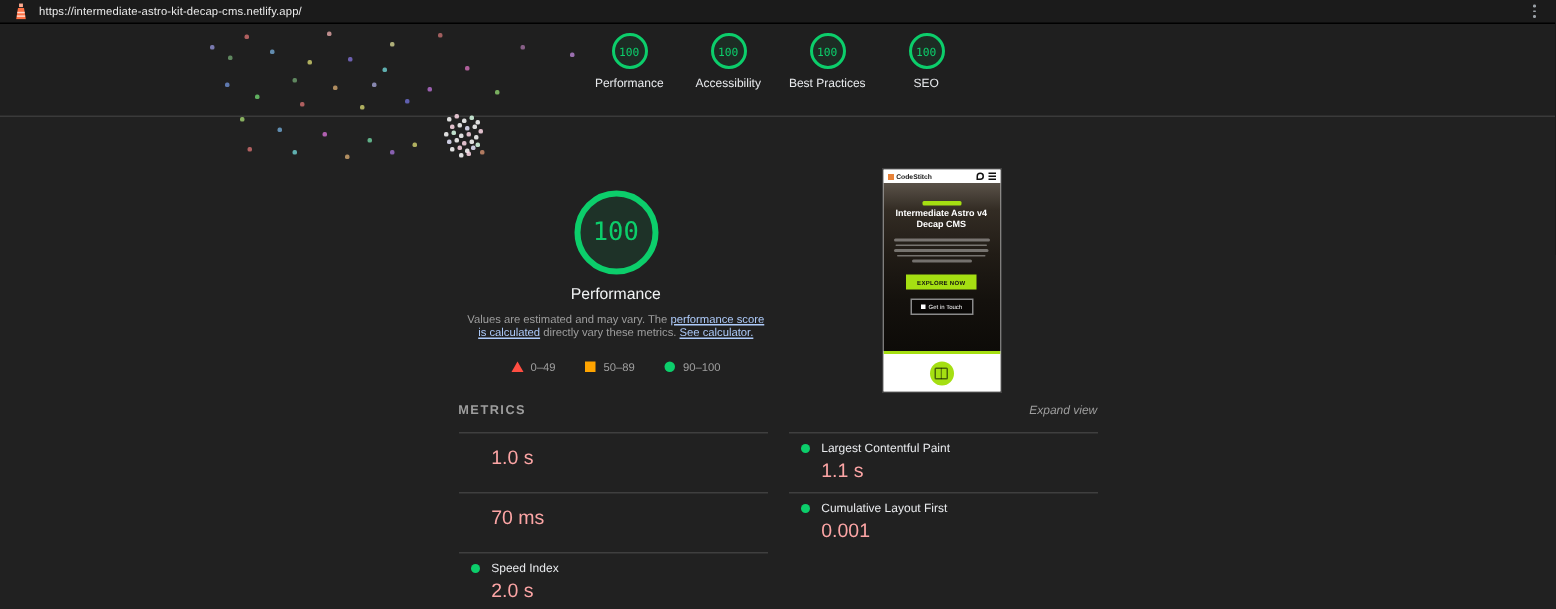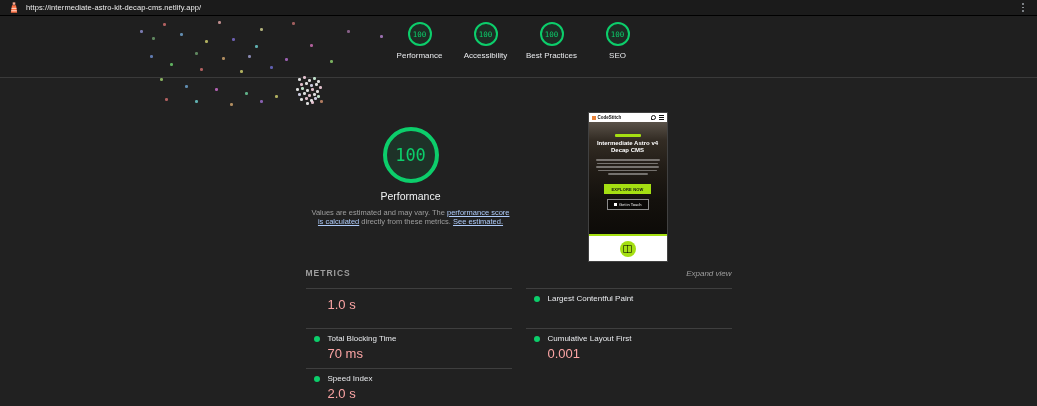--- a/index.html
+++ b/index.html
@@ -202,21 +202,35 @@
     </div>
 
   <div class="report">
 
     <div class="score-row">
       <div class="score-col">
         <div class="big-gauge">
           <span>100</span>
         </div>
         <div class="score-title">Performance</div>
-        <p class="score-desc"><span>Values are estimated and may vary. The </span><a>performance score is calculated</a><span> directly from these metrics. </span><a>See estimated.</a></p>
+        <p class="score-desc"><span>Values are estimated and may vary. The </span><a>performance score is calculated</a><span> directly vary these metrics. </span><a>See calculator.</a></p>
+        <div class="legend">
+          <span class="item">
+            <span class="tri"></span>
+            <span>0–49</span>
+          </span>
+          <span class="item">
+            <span class="sq"></span>
+            <span>50–89</span>
+          </span>
+          <span class="item">
+            <span class="ci"></span>
+            <span>90–100</span>
+          </span>
+        </div>
       </div>
 
       <div class="thumb">
         <div class="thumb-header">
           <span class="logo-mark"></span>
           <span class="thumb-logo">CodeStitch</span>
           <span class="thumb-hicons">
             <span class="ph"></span>
             <span class="burger"></span>
           </span>
@@ -249,40 +263,37 @@
       <div class="metrics-header">
         <span class="metrics-title">METRICS</span>
         <span class="expand">Expand view</span>
       </div>
       <div class="metrics-grid">
         <div class="mcol">
           <div class="metric">
             <div class="mvalue">1.0 s</div>
           </div>
           <div class="metric">
-            <div class="metric-head">
-              <span class="mdot"></span>
-              <span class="mname">Total Blocking Time</span>
-            </div>
             <div class="mvalue">70 ms</div>
           </div>
           <div class="metric bb">
             <div class="metric-head">
               <span class="mdot"></span>
               <span class="mname">Speed Index</span>
             </div>
             <div class="mvalue">2.0 s</div>
           </div>
         </div>
         <div class="mcol">
           <div class="metric">
             <div class="metric-head">
               <span class="mdot"></span>
               <span class="mname">Largest Contentful Paint</span>
             </div>
+            <div class="mvalue">1.1 s</div>
           </div>
           <div class="metric">
             <div class="metric-head">
               <span class="mdot"></span>
               <span class="mname">Cumulative Layout First</span>
             </div>
             <div class="mvalue">0.001</div>
           </div>
         </div>
       </div>

